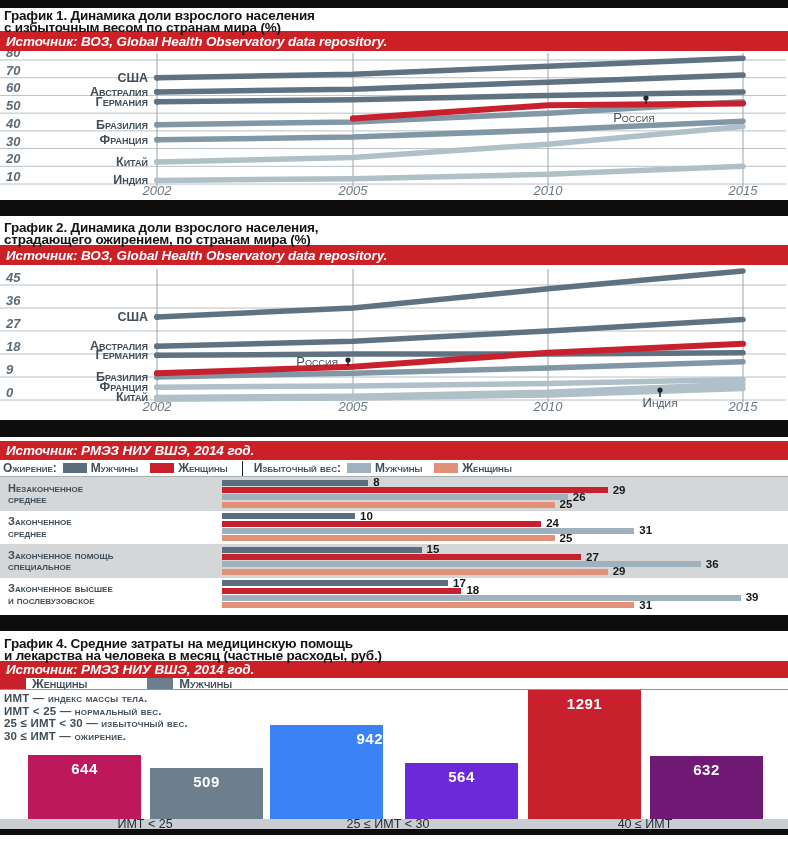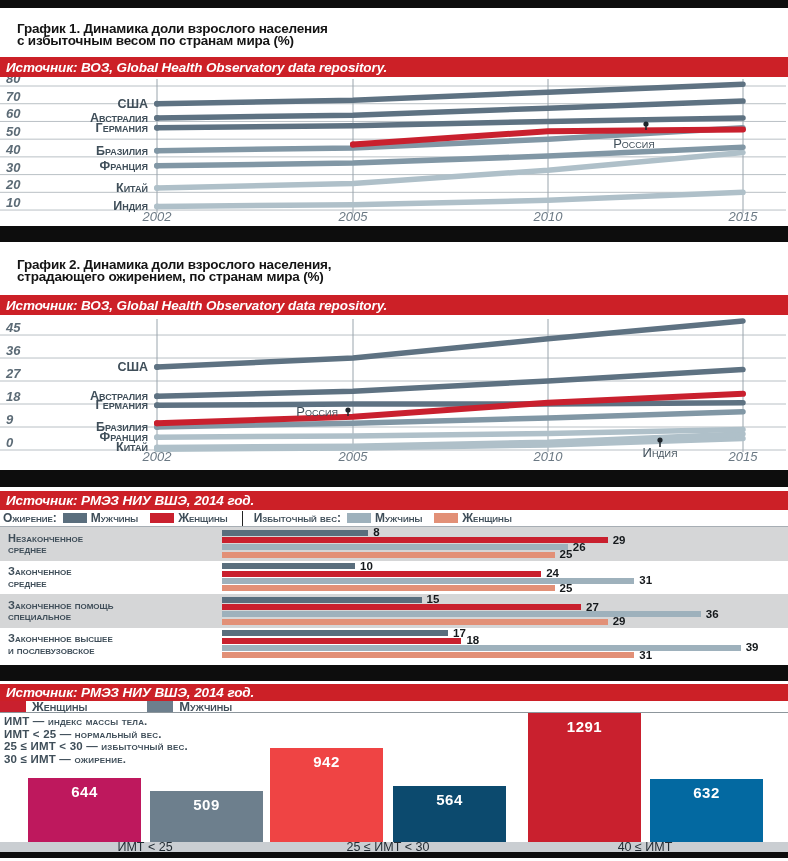--- a/index.html
+++ b/index.html
@@ -6,21 +6,21 @@
   .page{position:relative;width:788px;height:861px;background:#fff;overflow:hidden;
         font-family:"Liberation Sans",sans-serif;}
   .page *{box-sizing:border-box}
   .black{background:#0d0d0d}
   .bar-top{height:8px}
   .bar-bottom{height:6px}
   .div1{height:16px;margin:2px 0}
   .div2{height:17px;margin:7px 0 4px}
   .div3{height:16px;margin:4px 0 3px}
 
-  .title{margin:13px;font-weight:bold;color:#141414;font-size:13.5px;line-height:11.5px;
+  .title{margin:0;font-weight:bold;color:#141414;font-size:13.5px;line-height:11.5px;
          letter-spacing:-0.2px;padding-left:4px}
   .title span{display:block}
   .title1{height:23px;padding-top:2px}
   .title2{height:27px;padding-top:4px}
   .title3{height:26px;padding-top:4px}
   .title4{height:27px;padding-top:4px}
 
   .source{background:#cc2027;color:#fff;font-style:italic;font-weight:bold;font-size:13.5px;
           display:flex;align-items:center;padding-left:6px;letter-spacing:-0.1px}
   .src1,.src2{height:20px}
@@ -289,20 +289,24 @@
           <div class="g3barrow">
             <div class="g3bar" style="width: 412.3px; background: rgb(226, 144, 119);"></div>
             <span class="g3val">31</span>
           </div>
         </div>
       </div>
     </div>
 
   <div class="black div3"></div>
 
+  <h2 class="title title4">
+    <span>График 4. Средние затраты на медицинскую помощь</span>
+    <span>и лекарства на человека в месяц (частные расходы, руб.)</span>
+  </h2>
   <div class="source src4">Источник: РМЭЗ НИУ ВШЭ, 2014 год.</div>
   <div class="legend4">
     <span class="sw4" id="sw4-w" style="background: rgb(201, 32, 46);"></span>
     <span class="ml6">Женщины</span>
     <span class="lg4-gap"></span>
     <span class="sw4" id="sw4-m" style="background: rgb(109, 127, 141);"></span>
     <span class="ml6">Мужчины</span>
   </div>
   <div class="plot4">
     <div class="notes4" id="notes4">
@@ -311,30 +315,30 @@
         <div>25 ≤ ИМТ &lt; 30 — избыточный вес.</div>
         <div>30 ≤ ИМТ — ожирение.</div>
       </div>
     <div id="bars4">
         <div class="bar4" style="left: 28px; height: 64px; background: #be185d;">
           <span class="v">644</span>
         </div>
         <div class="bar4" style="left: 150px; height: 51px; background: rgb(109, 127, 141);">
           <span class="v">509</span>
         </div>
-        <div class="bar4" style="left: 270px; height: 94px; background: #ef4444;">
+        <div class="bar4" style="left: 270px; height: 94px; background: #3b82f6; text-align: right;">
           <span class="v">942</span>
         </div>
-        <div class="bar4" style="left: 393px; height: 56px; background: #0c4a6e;">
+        <div class="bar4" style="left: 405px; height: 56px; background: #6d28d9;">
           <span class="v">564</span>
         </div>
         <div class="bar4" style="left: 528px; height: 129px; background: rgb(201, 32, 46);">
           <span class="v">1291</span>
         </div>
-        <div class="bar4" style="left: 650px; height: 63px; background: #0369a1;">
+        <div class="bar4" style="left: 650px; height: 63px; background: #701a75;">
           <span class="v">632</span>
         </div>
       </div>
   </div>
   <div class="strip4" id="strip4">
       <span style="left: 145px;">ИМТ &lt; 25</span>
       <span style="left: 388px;">25 ≤ ИМТ &lt; 30</span>
       <span style="left: 645px;">40 ≤ ИМТ</span>
     </div>
 

